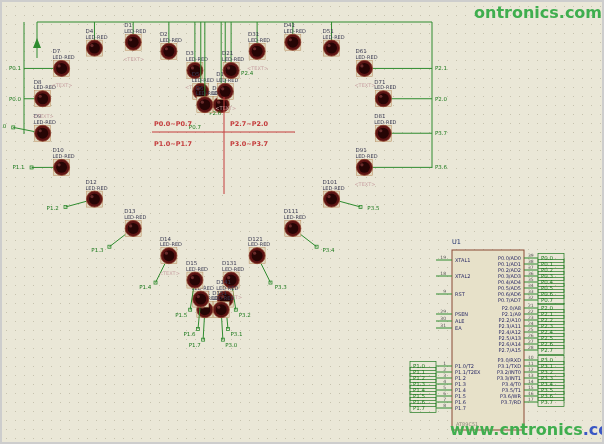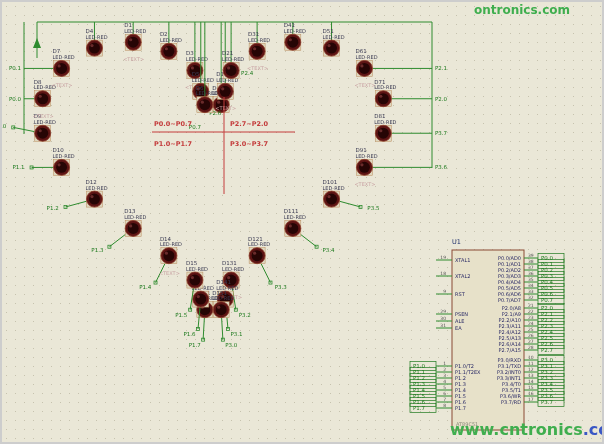--- a/index.html
+++ b/index.html
@@ -10,21 +10,21 @@
     border:2px solid #cdcdcd;
     background-color:#eae7d7;
     background-image:radial-gradient(circle,#c6c2ae 0.7px,transparent 0.9px);
     background-size:9px 9px;
     font-family:"DejaVu Sans",sans-serif;
     overflow:hidden;
   }
   svg{position:absolute;left:0;top:0;font-family:"DejaVu Sans",sans-serif;}
   .wm-top{
     position:absolute;left:472px;top:1px;
-    color:#3fae4e;font-weight:bold;font-size:12px;white-space:nowrap;
+    color:#3fae4e;font-weight:bold;font-size:16px;white-space:nowrap;
   }
   .wm-bottom{
     position:absolute;left:448px;top:418px;
     font-size:16px;font-weight:bold;color:#3fae4e;white-space:nowrap;
   }
   .wm-blue{color:#3a57c4;}
 </style>
 </head>
 <body>
 

